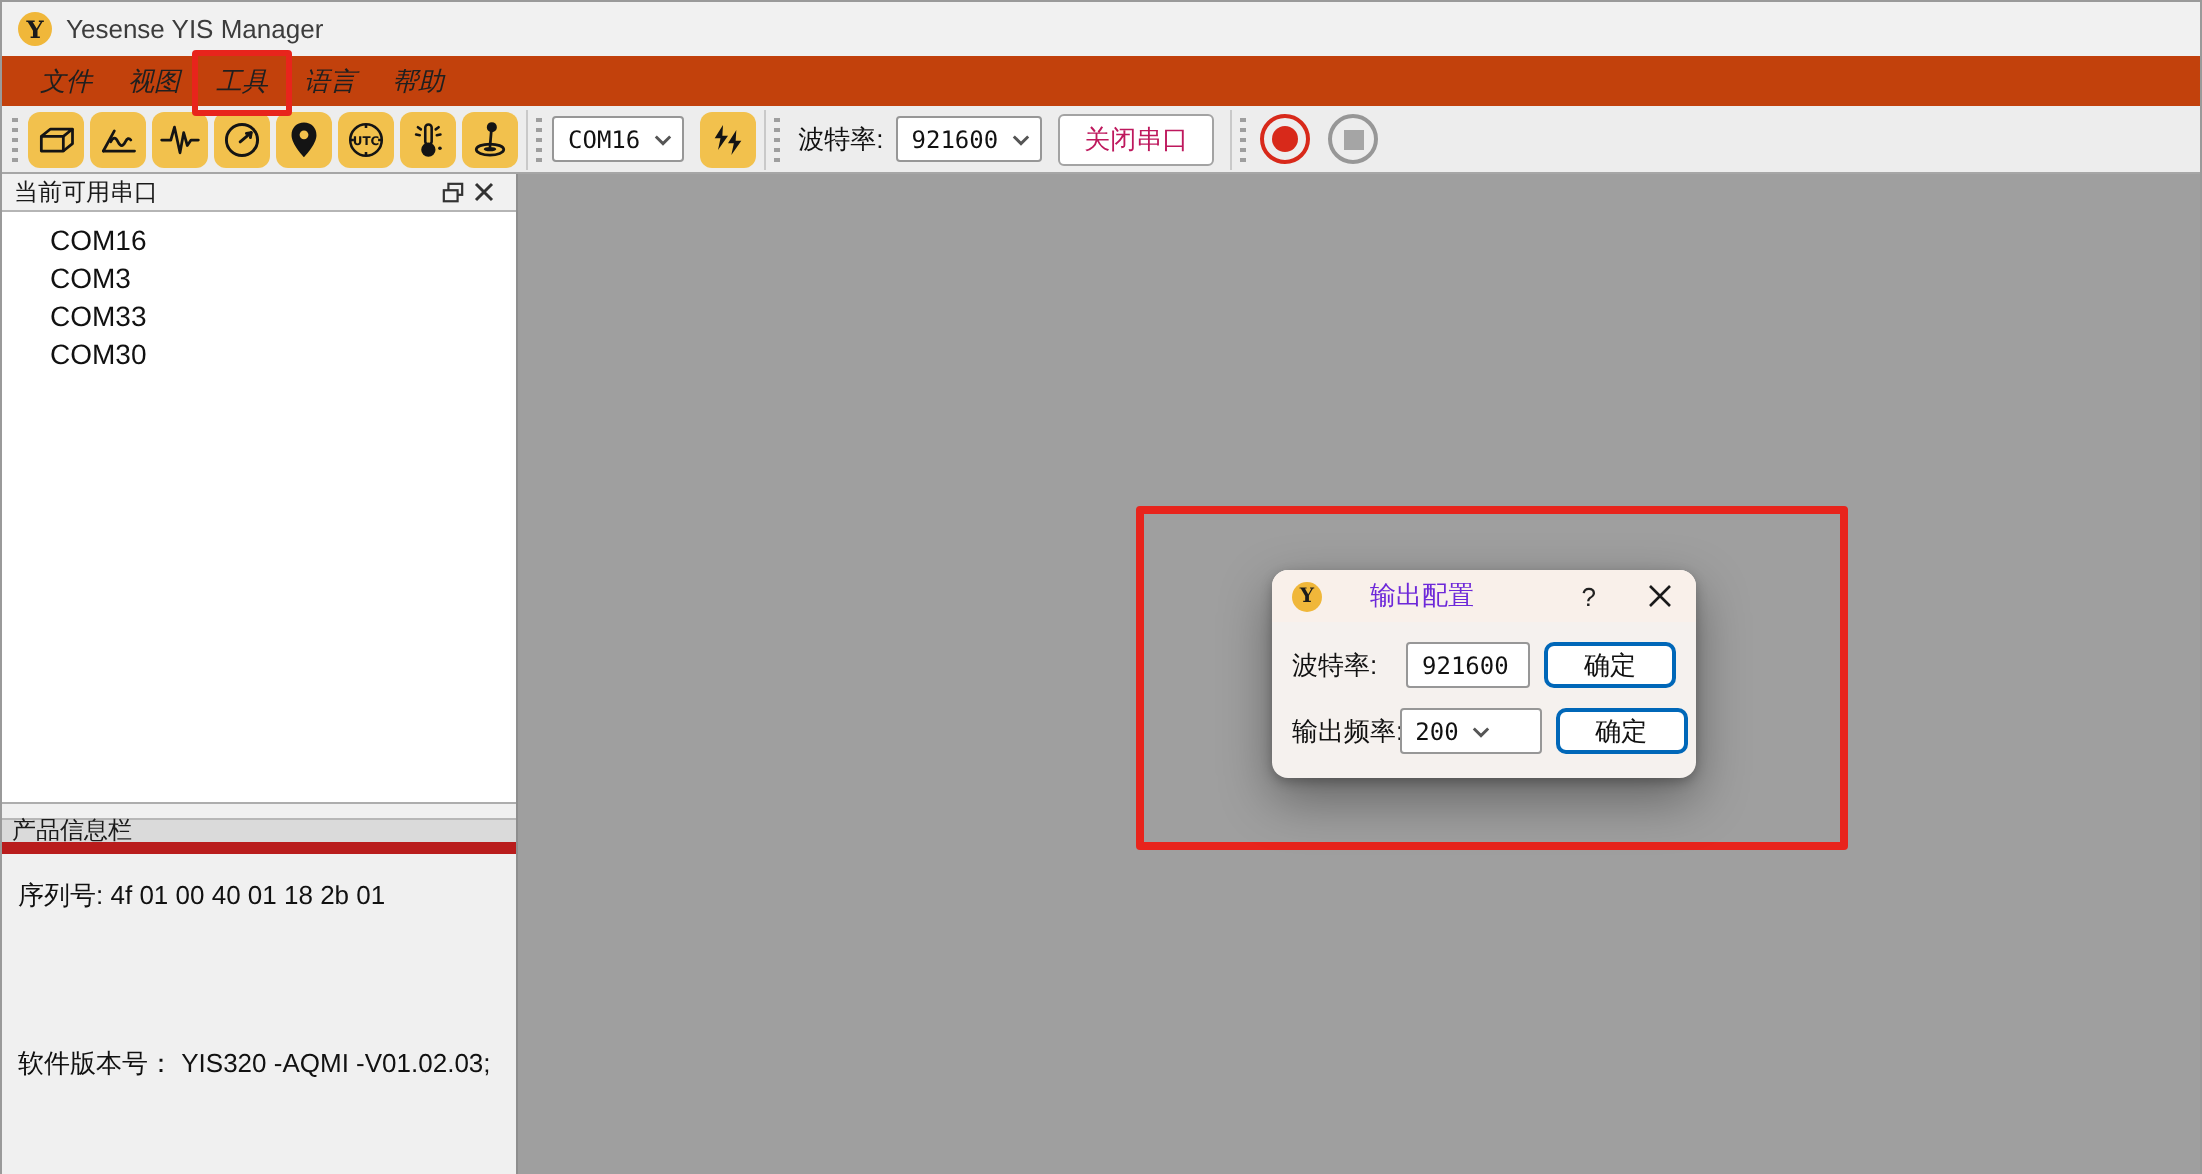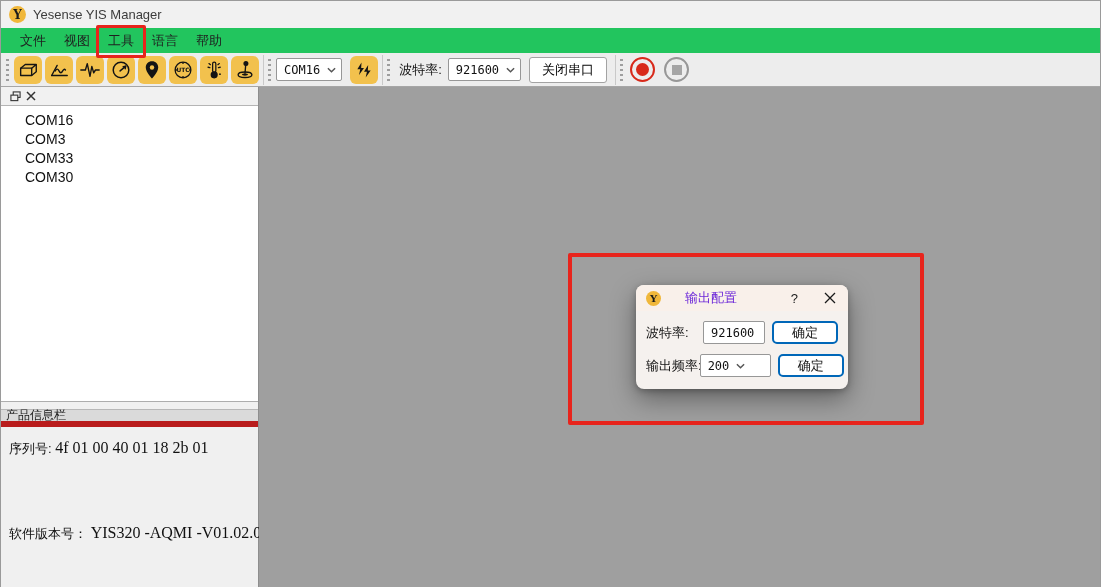--- a/index.html
+++ b/index.html
@@ -7,39 +7,39 @@
   body { font-family:"Liberation Sans", sans-serif; background:#fff; overflow:hidden; }
   .window { position:relative; width:1101px; height:587px; border:1px solid #9a9a9a; background:#fff; }
 
   
   .titlebar { height:27px; background:#f1f1f1; display:flex; align-items:center; padding-left:8px; }
   .app-logo { width:17px; height:17px; border-radius:50%; background:#f0b73a; display:flex; align-items:center; justify-content:center;
               color:#1b1b1b; font-weight:bold; font-size:12px; font-family:"DejaVu Serif", serif; }
   .titlebar-text { margin-left:7px; font-size:13px; color:#3c3c3c; }
 
   
-  .menubar { height:25px; background:#22c55e; display:flex; align-items:flex-end; padding-left:10px; }
+  .menubar { height:25px; background:#c2410c; display:flex; align-items:flex-end; padding-left:10px;font-style:italic; }
   .menu-item { font-size:13px; color:#1f1f1f; padding:3px 9px; position:relative; cursor:default; }
   .menu-red-box { position:absolute; left:-3px; right:-3px; top:-4px; bottom:-5px; border:3px solid #e8241c; border-radius:2px; pointer-events:none; }
 
   
   .toolbar { height:34px; background:#ededed; border-bottom:1px solid #a6a6a6; display:flex; align-items:center; padding-left:2px; }
   .tb-handle { width:3px; height:22px; margin:0 5px 0 3px;
                background-image:repeating-linear-gradient(to bottom,#9e9e9e 0 2px,transparent 2px 5px); }
   .tb-sep { width:1px; height:30px; background:#c9c9c9; margin:0 1px; }
   .tb-btn-yellow { width:28px; height:28px; background:#f2c14d; border:none; border-radius:6px; margin-right:3px;
                    display:flex; align-items:center; justify-content:center; cursor:pointer; }
   .tb-btn-yellow svg { display:block; }
   .combo { background:#fff; border:1px solid #979797; border-radius:2px; height:23px; display:inline-flex;
            align-items:center; padding:0 5px 0 7px; cursor:pointer; }
   .combo .val { font-family:"DejaVu Sans Mono", monospace; font-size:12px; color:#111; }
   .combo svg { margin-left:7px; }
   .tb-label { font-size:13px; color:#111; margin:0 6px 0 4px; white-space:nowrap; }
   .btn-plain { background:#fff; border:1px solid #a3a3a3; border-radius:3px; height:26px; padding:0 12px;
-               font-size:13px; color:#000000; margin-left:8px; cursor:pointer; white-space:nowrap; }
+               font-size:13px; color:#be185d; margin-left:8px; cursor:pointer; white-space:nowrap; }
   .rec-btn { width:25px; height:25px; border-radius:50%; border:2px solid #d8291a; background:transparent;
              display:flex; align-items:center; justify-content:center; margin-left:10px; cursor:pointer; }
   .rec-btn .dot { width:13px; height:13px; border-radius:50%; background:#d8291a; }
   .stop-btn { width:25px; height:25px; border-radius:50%; border:2px solid #979797; background:transparent;
               display:flex; align-items:center; justify-content:center; margin-left:9px; cursor:pointer; }
   .stop-btn .sq { width:10px; height:10px; background:#a5a5a5; }
 
   
   .content { display:flex; height:501px; }
   .leftpanel { width:258px; border-right:1px solid #8e8e8e; display:flex; flex-direction:column; background:#f0f0f0; }
@@ -47,21 +47,21 @@
   .panel-header .ph-title { font-size:12px; color:#1a1a1a; flex:1; }
   .ph-icon { display:flex; align-items:center; justify-content:center; width:16px; height:16px; cursor:pointer; color:#333; }
   .port-list { height:296px; background:#ffffff; border-bottom:1px solid #adadad; padding-top:5px; overflow:hidden; }
   .port-item { height:19px; line-height:19px; padding-left:24px; font-size:14px; color:#111; cursor:pointer; }
   .splitter { height:7px; background:#f0f0f0; }
   .info-header { height:18px; background:#dadada; border-top:1px solid #b7b7b7; border-bottom:6px solid #b91c1c;
                  display:flex; align-items:center; padding-left:5px; }
   .info-header .ph-title { font-size:12px; color:#1a1a1a; }
   .info-body { flex:1; background:#f0f0f0; padding:12px 8px 0 8px; }
   .info-line { font-size:13px; color:#111; white-space:nowrap; }
-  .info-line .mono { font-family:Liberation Serif, serif; font-size:16px; }
+  .info-line .mono { font-family:Liberation Sans, sans-serif; font-size:13px; }
   .info-line.version { margin-top:66px; }
 
   
   .main { flex:1; background:#9f9f9f; position:relative; }
   .annotation-box { position:absolute; left:309px; top:166px; width:356px; height:172px;
                     border:4px solid #e8241c; border-radius:2px; pointer-events:none; }
 
   
   .dialog { position:absolute; left:377px; top:198px; width:212px; height:104px; border-radius:8px;
             background:#f5f1ee; box-shadow:0 10px 26px rgba(0,0,0,0.38), 0 2px 6px rgba(0,0,0,0.25); }
@@ -194,20 +194,21 @@
     </button>
     <button class="stop-btn">
       <span class="sq"></span>
     </button>
   </div>
 
   <div class="content">
 
     <div class="leftpanel">
       <div class="panel-header">
+        <span class="ph-title">当前可用串口</span>
         <span class="ph-icon">
           <svg width="11" height="11" viewBox="0 0 12 12" fill="none" stroke="#333" stroke-width="1.2">
             <rect x="3.5" y="1" width="7.5" height="6"></rect>
               <rect x="1" y="4.5" width="7.5" height="6" fill="#f1f1f1"></rect>
           </svg>
         </span>
         <span class="ph-icon">
           <svg width="10" height="10" viewBox="0 0 10 10" stroke="#333" stroke-width="1.5">
               <path d="M1 1 L9 9 M9 1 L1 9"></path>
             </svg>

